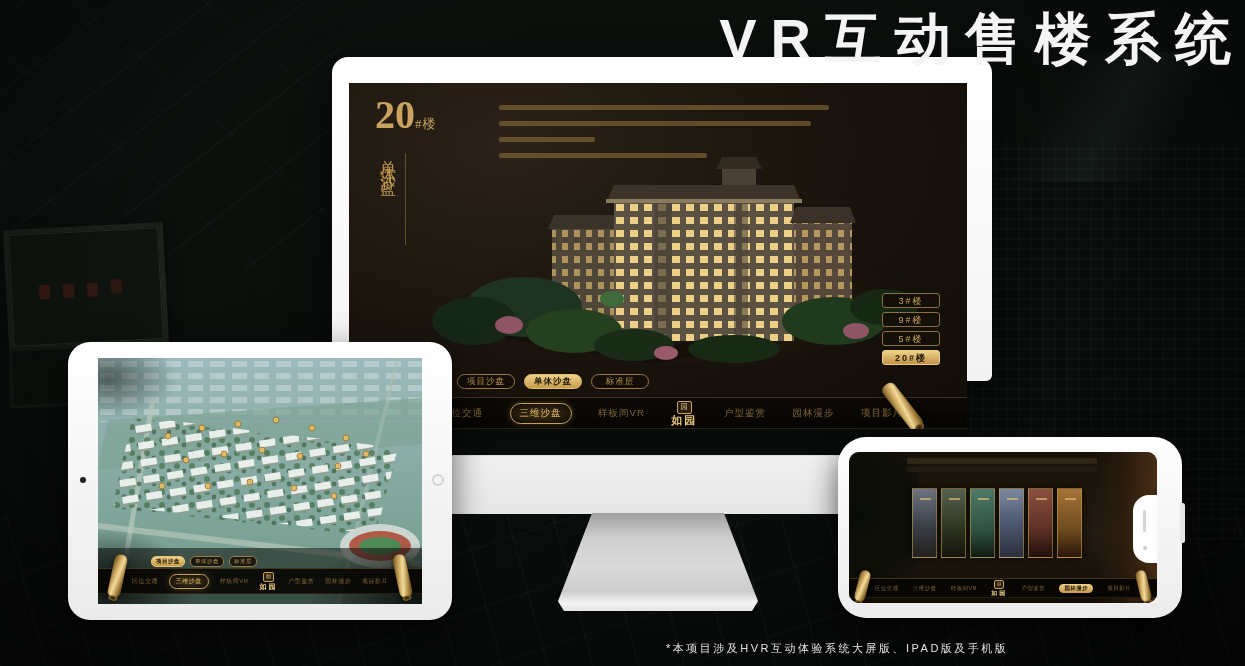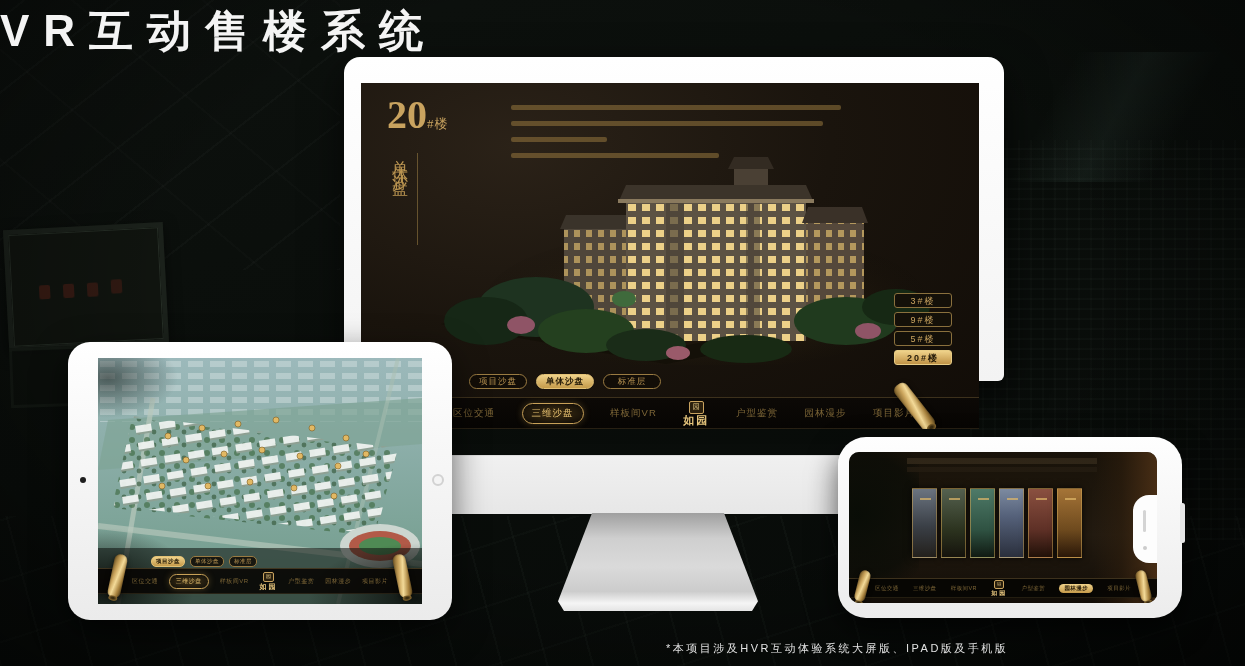--- a/index.html
+++ b/index.html
@@ -20,22 +20,22 @@
     background:repeating-linear-gradient(0deg,rgba(200,220,210,.05) 0 2px,transparent 2px 10px),
                repeating-linear-gradient(90deg,rgba(200,220,210,.04) 0 2px,transparent 2px 12px);}
   .bg-river{position:absolute;right:0;top:52px;width:260px;height:130px;
     background:linear-gradient(118deg,transparent 28%,rgba(120,165,150,.09) 50%,transparent 72%);}
   .bg-bottom{position:absolute;left:0;bottom:0;width:100%;height:150px;opacity:.8;
     background:repeating-linear-gradient(75deg,rgba(180,205,190,.04) 0 2px,transparent 2px 44px),
                repeating-linear-gradient(-18deg,rgba(180,205,190,.03) 0 2px,transparent 2px 58px);}
   .vignette{position:absolute;inset:0;pointer-events:none;z-index:1;
     background:radial-gradient(ellipse at 50% 42%,transparent 52%,rgba(0,0,0,.55) 100%);}
   
-  .headline{position:absolute;left:0;right:0;top:2px;text-align:left;z-index:6;
-    font-size:44px;font-weight:700;letter-spacing:14px;color:#f4f4f4;}
+  .headline{position:absolute;left:0;right:0;top:2px;text-align:right;z-index:6;
+    font-size:56px;font-weight:700;letter-spacing:14px;color:#f4f4f4;}
   .footnote{position:absolute;left:666px;top:641px;z-index:6;
     font-size:11px;letter-spacing:2.5px;color:#e2e2e2;}
   
   .scroll-icon{position:absolute;border-radius:6px;z-index:5;
     background:linear-gradient(100deg,#6a4f1e 0%,#caa45c 32%,#f3da98 52%,#a8823e 78%,#55401a 100%);
     box-shadow:0 2px 5px rgba(0,0,0,.7),inset 0 0 2px rgba(0,0,0,.5);}
   .scroll-icon::after{content:"";position:absolute;bottom:-3px;left:18%;width:70%;height:12%;
     border-radius:50%;background:radial-gradient(#3a2c10 20%,#8a6a30 70%,#caa45c 100%);}
   .navbar{position:absolute;display:flex;align-items:center;justify-content:space-between;
     background:linear-gradient(#0c0906,#070503);border-top:1px solid rgba(201,163,95,.28);
@@ -46,21 +46,21 @@
     box-shadow:0 0 7px rgba(200,160,80,.3);}
   .nav-item.active-pill{background:linear-gradient(#efd28a,#c59b4b);color:#241a08;font-weight:700;border-radius:8px;}
   .logo{display:flex;flex-direction:column;align-items:center;line-height:1;}
   .logo .seal{border:1px solid #c9a35f;border-radius:2px;color:#eccf8a;text-align:center;
     background:rgba(60,45,18,.65);}
   .logo .name{color:#e5c47c;font-weight:700;letter-spacing:2px;}
   .pill{border:1px solid #9a7b42;border-radius:9px;background:rgba(18,13,7,.85);
     color:#bb9552;text-align:center;white-space:nowrap;box-sizing:border-box;}
   .pill.active{background:linear-gradient(#efd28a,#c59b4b);color:#241a08;border-color:#e3c276;font-weight:700;}
   
-  .monitor{position:absolute;left:344px;top:57px;width:660px;height:324px;z-index:2;
+  .monitor{position:absolute;left:332px;top:57px;width:660px;height:324px;z-index:2;
     background:linear-gradient(#ffffff,#f3f3f3);border-radius:16px 16px 6px 6px;
     box-shadow:0 14px 40px rgba(0,0,0,.65);}
   .monitor .chin-seam{position:absolute;left:0;top:398px;width:100%;height:58px;
     background:linear-gradient(#f0f0f0,#e7e7e7);border-radius:0 0 6px 6px;border-top:1px solid #dedede;}
   .monitor .screen{position:absolute;left:17px;top:26px;width:618px;height:346px;overflow:hidden;
     background:radial-gradient(ellipse at 25% 18%,#2b2218 0%,#1a140d 48%,#110c07 100%);}
   .stand{position:absolute;left:558px;top:513px;width:200px;height:98px;z-index:2;
     clip-path:polygon(17% 0,83% 0,100% 90%,97% 100%,3% 100%,0 90%);
     background:linear-gradient(180deg,#9f9f9f 0%,#cfcfcf 26%,#dadada 55%,#cccccc 80%,#f5f5f5 92%,#e4e4e4 100%);}
   

